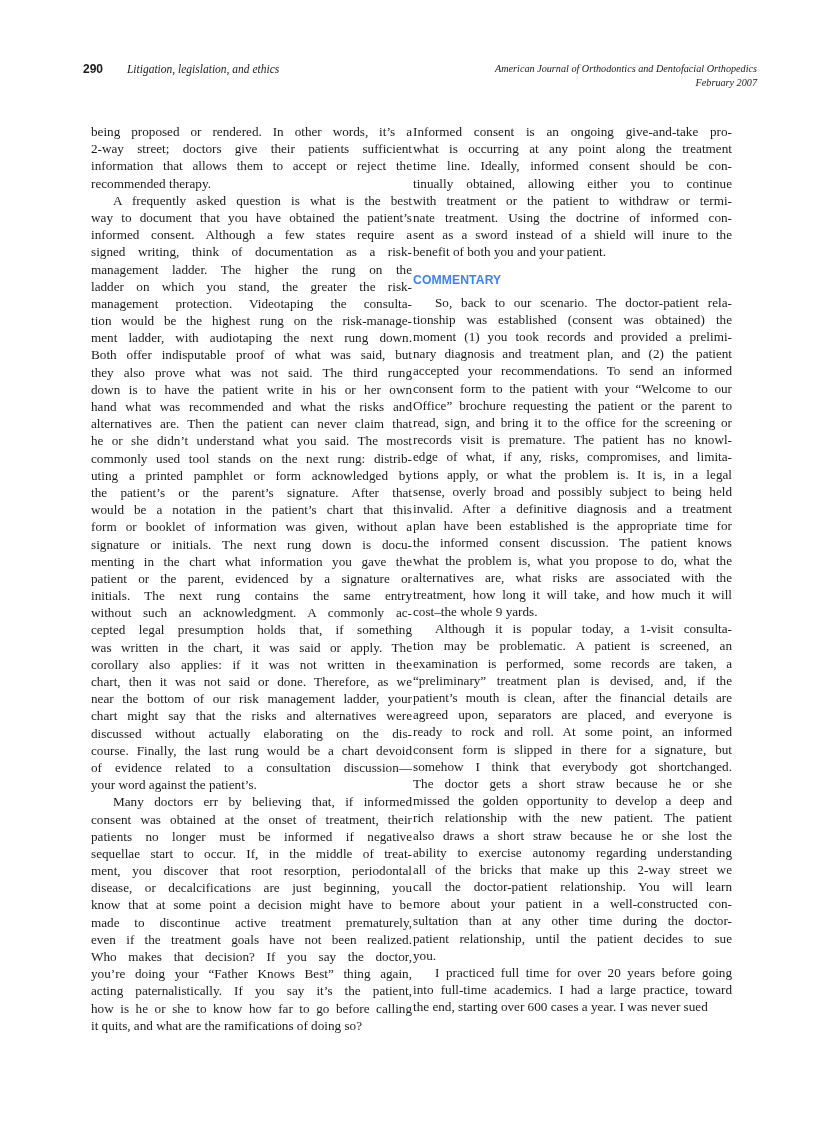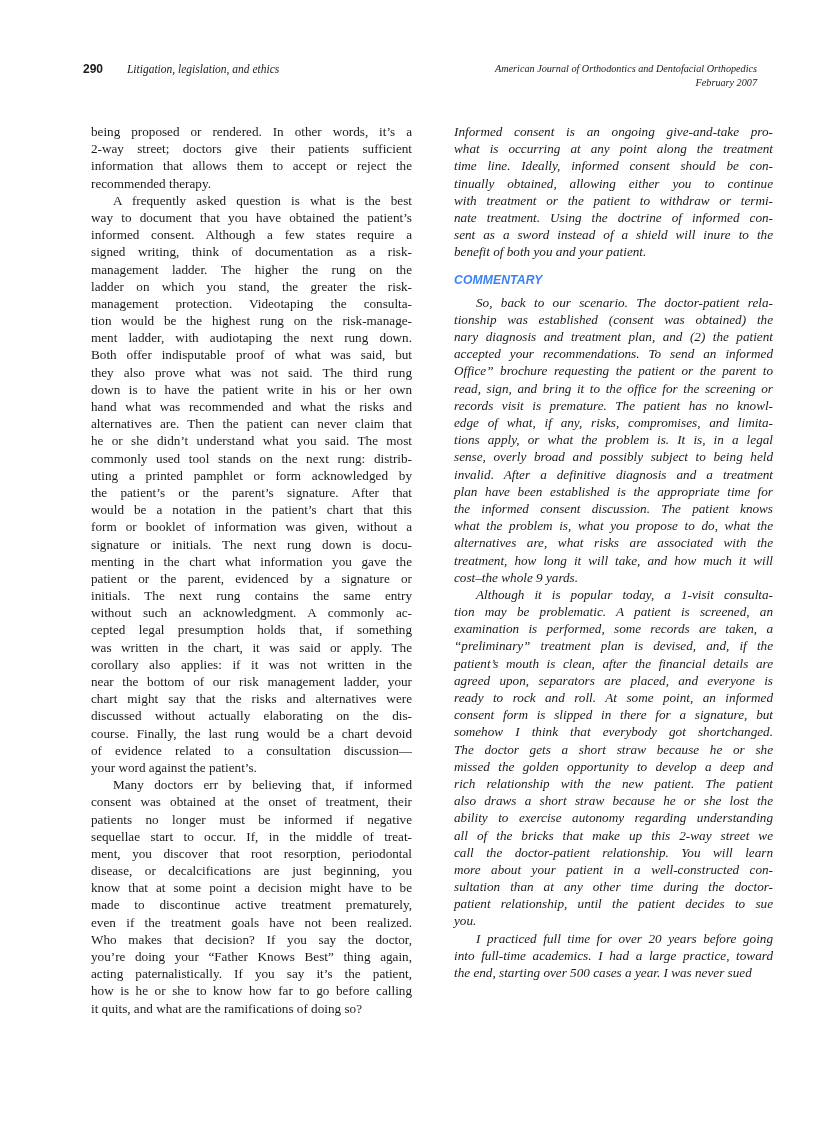--- a/index.html
+++ b/index.html
@@ -56,23 +56,22 @@
       line-height: 17.2px;
       text-align: justify;
       hyphens: none;
     }
     .col-left {
       left: 83px;
       width: 321px;
       margin-left: 8px;
     }
     .col-right {
-      left: 454px;
+      left: 413px;
       width: 319px;
-      font-style: italic;
     }
     .line {
       display: block;
       height: 17.2px;
       white-space: nowrap;
       text-align: justify;
       text-align-last: justify;
       overflow: visible;
     }
     .line.last {
@@ -134,20 +133,21 @@
     <span class="line">would be a notation in the patient’s chart that this</span>
     <span class="line">form or booklet of information was given, without a</span>
     <span class="line">signature or initials. The next rung down is docu-</span>
     <span class="line">menting in the chart what information you gave the</span>
     <span class="line">patient or the parent, evidenced by a signature or</span>
     <span class="line">initials. The next rung contains the same entry</span>
     <span class="line">without such an acknowledgment. A commonly ac-</span>
     <span class="line">cepted legal presumption holds that, if something</span>
     <span class="line">was written in the chart, it was said or apply. The</span>
     <span class="line">corollary also applies: if it was not written in the</span>
+    <span class="line">chart, then it was not said or done. Therefore, as we</span>
     <span class="line">near the bottom of our risk management ladder, your</span>
     <span class="line">chart might say that the risks and alternatives were</span>
     <span class="line">discussed without actually elaborating on the dis-</span>
     <span class="line">course. Finally, the last rung would be a chart devoid</span>
     <span class="line">of evidence related to a consultation discussion—</span>
     <span class="line last">your word against the patient’s.</span>
     <span class="line indent">Many doctors err by believing that, if informed</span>
     <span class="line">consent was obtained at the onset of treatment, their</span>
     <span class="line">patients no longer must be informed if negative</span>
     <span class="line">sequellae start to occur. If, in the middle of treat-</span>
@@ -171,22 +171,24 @@
       <span class="line">tinually obtained, allowing either you to continue</span>
       <span class="line">with treatment or the patient to withdraw or termi-</span>
       <span class="line">nate treatment. Using the doctrine of informed con-</span>
       <span class="line">sent as a sword instead of a shield will inure to the</span>
       <span class="line last">benefit of both you and your patient.</span>
     </div>
   <h2 class="section-heading">COMMENTARY</h2>
   <div id="right-body">
       <span class="line indent">So, back to our scenario. The doctor-patient rela-</span>
       <span class="line">tionship was established (consent was obtained) the</span>
+      <span class="line">moment (1) you took records and provided a prelimi-</span>
       <span class="line">nary diagnosis and treatment plan, and (2) the patient</span>
       <span class="line">accepted your recommendations. To send an informed</span>
+      <span class="line">consent form to the patient with your “Welcome to our</span>
       <span class="line">Office” brochure requesting the patient or the parent to</span>
       <span class="line">read, sign, and bring it to the office for the screening or</span>
       <span class="line">records visit is premature. The patient has no knowl-</span>
       <span class="line">edge of what, if any, risks, compromises, and limita-</span>
       <span class="line">tions apply, or what the problem is. It is, in a legal</span>
       <span class="line">sense, overly broad and possibly subject to being held</span>
       <span class="line">invalid. After a definitive diagnosis and a treatment</span>
       <span class="line">plan have been established is the appropriate time for</span>
       <span class="line">the informed consent discussion. The patient knows</span>
       <span class="line">what the problem is, what you propose to do, what the</span>
@@ -208,15 +210,15 @@
       <span class="line">also draws a short straw because he or she lost the</span>
       <span class="line">ability to exercise autonomy regarding understanding</span>
       <span class="line">all of the bricks that make up this 2-way street we</span>
       <span class="line">call the doctor-patient relationship. You will learn</span>
       <span class="line">more about your patient in a well-constructed con-</span>
       <span class="line">sultation than at any other time during the doctor-</span>
       <span class="line">patient relationship, until the patient decides to sue</span>
       <span class="line last">you.</span>
       <span class="line indent">I practiced full time for over 20 years before going</span>
       <span class="line">into full-time academics. I had a large practice, toward</span>
-      <span class="line last">the end, starting over 500 cases a year. I was never sued</span>
+      <span class="line last">the end, starting over 600 cases a year. I was never sued</span>
     </div>
 </article>
 
 </body></html>

